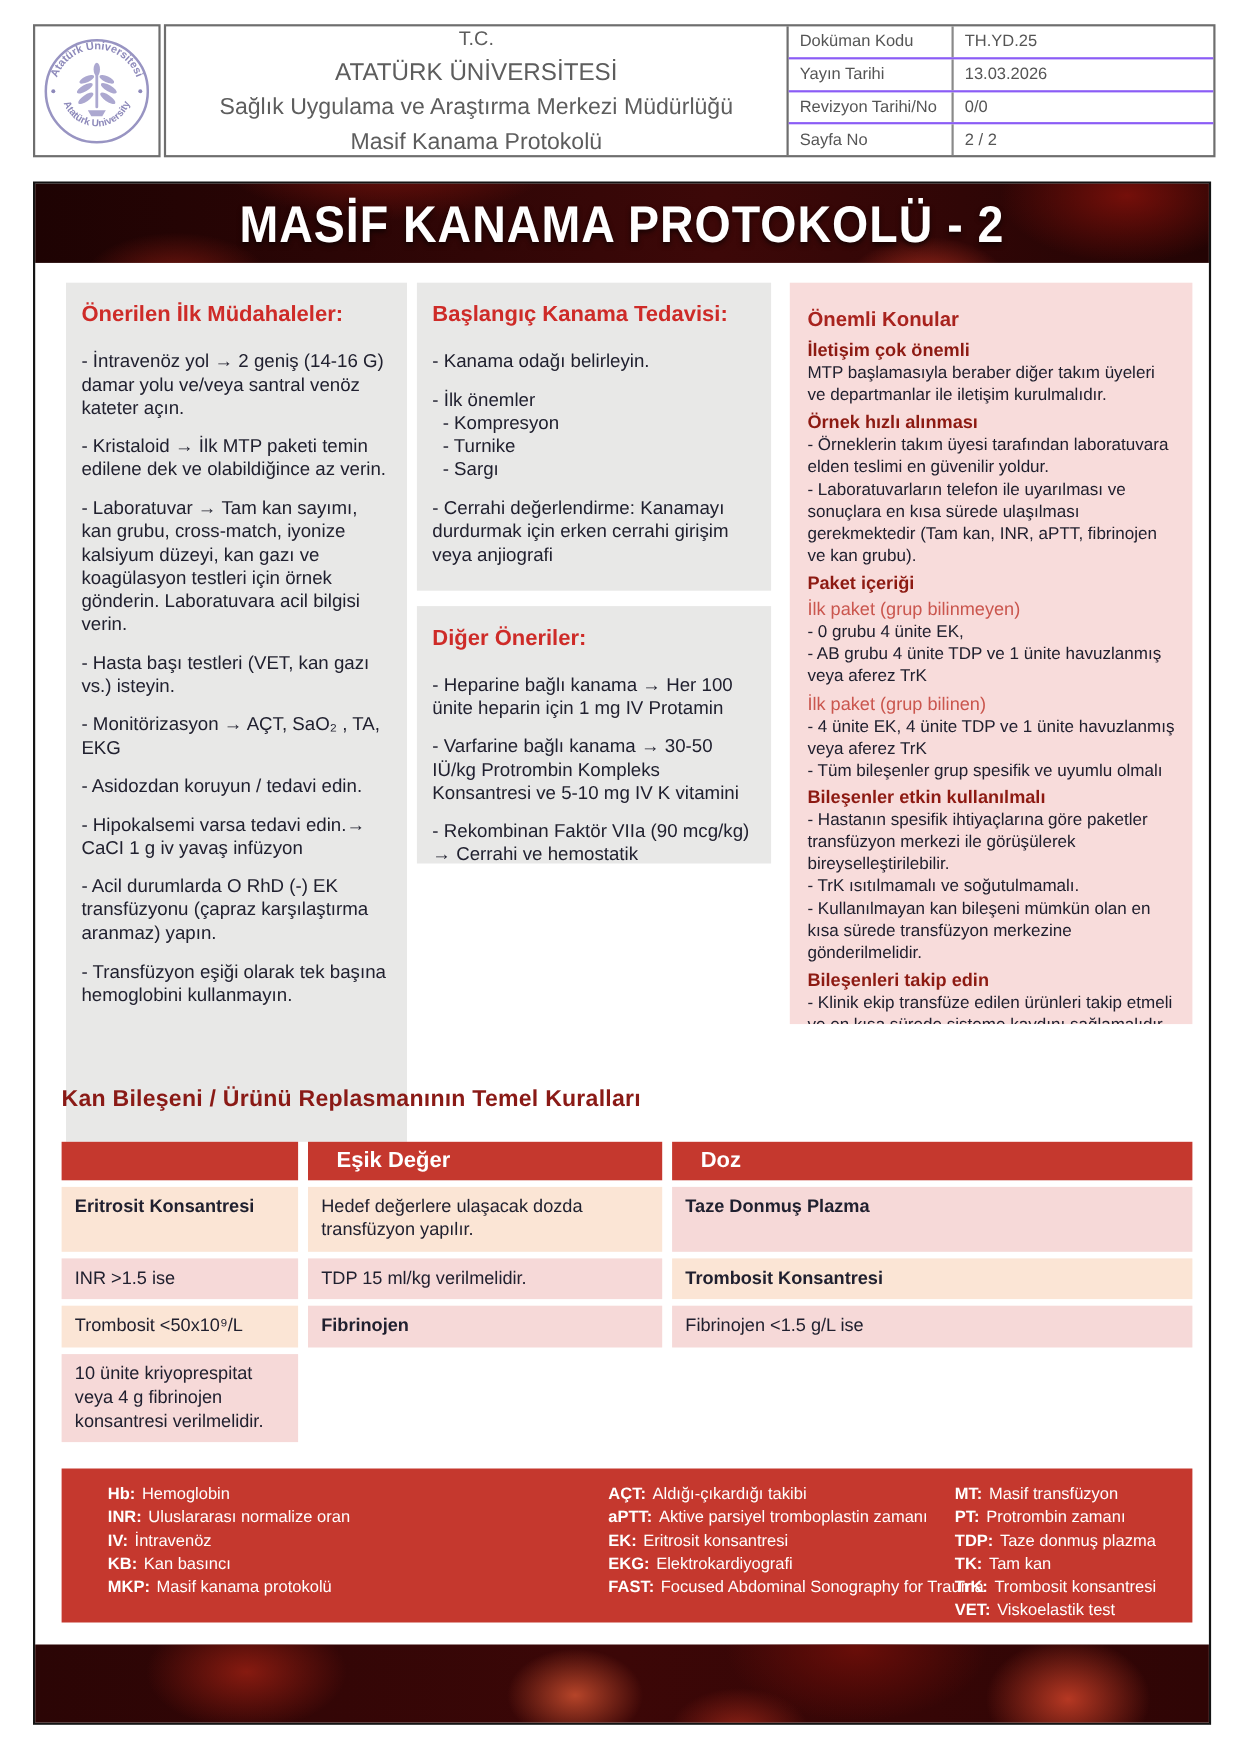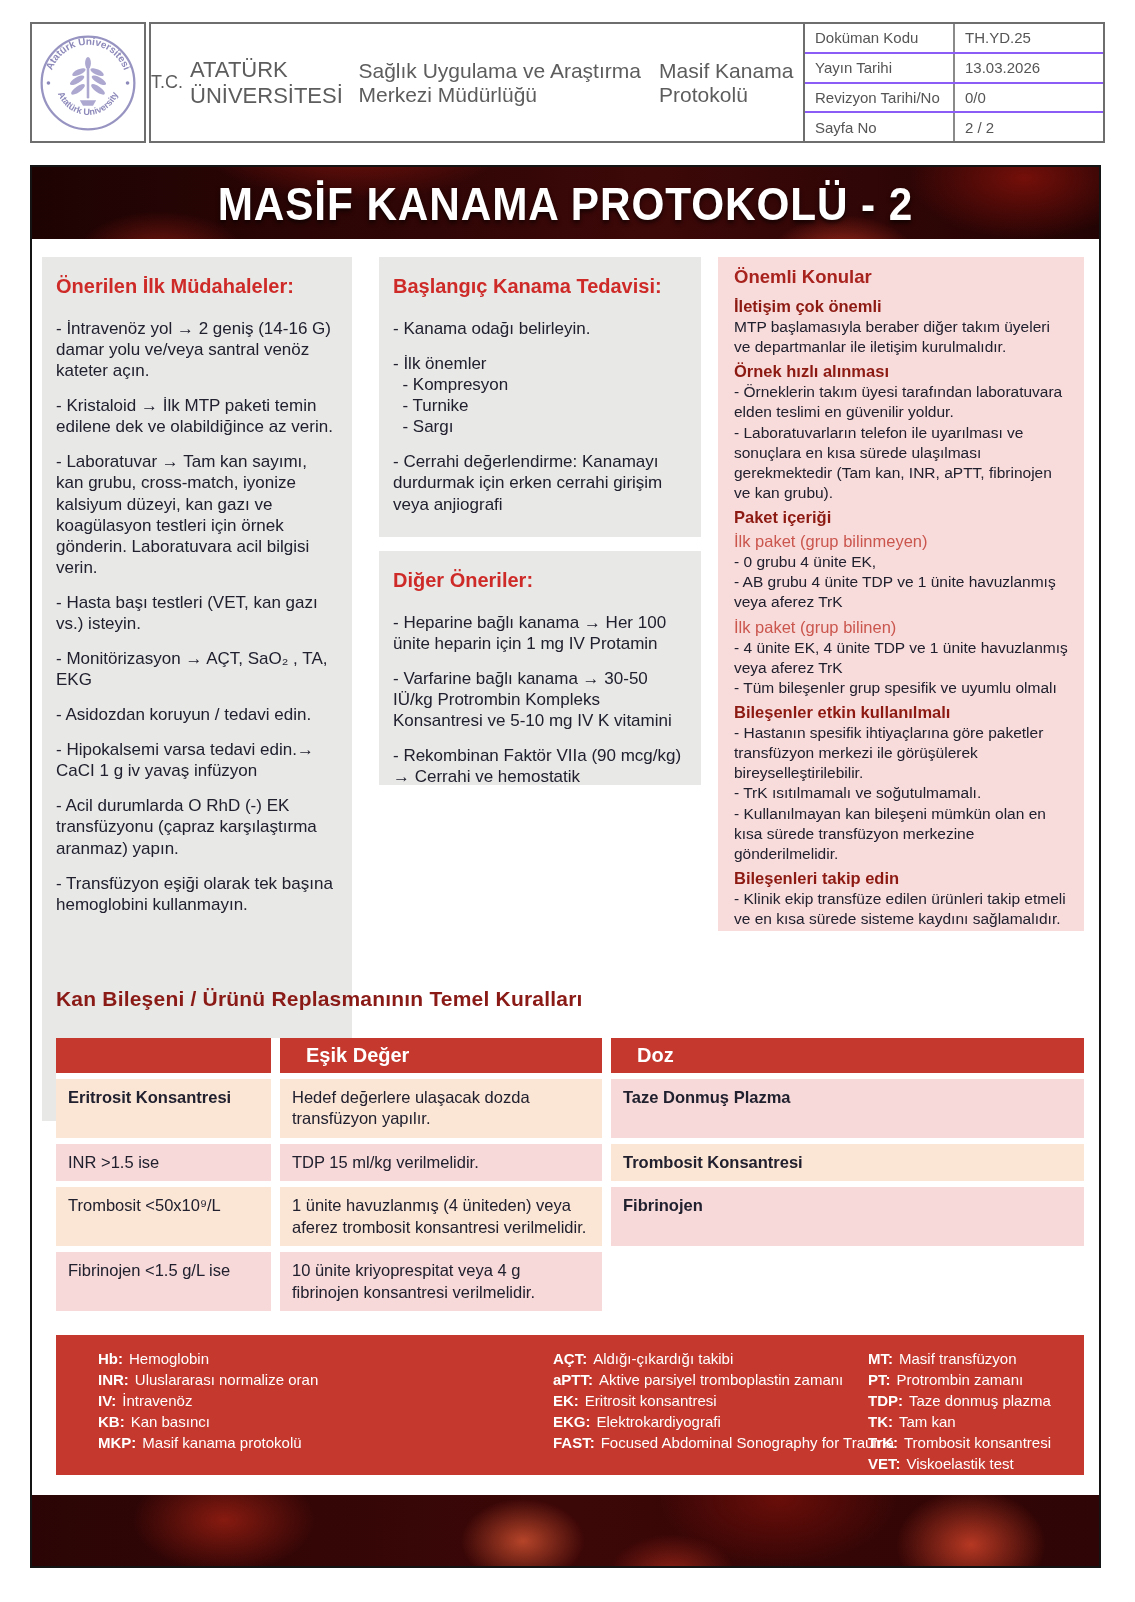--- a/index.html
+++ b/index.html
@@ -5,21 +5,21 @@
   * { box-sizing: border-box; margin: 0; padding: 0; }
   html,body { background:#fff; }
   body { font-family:"Liberation Sans","DejaVu Sans",sans-serif; }
   .page { position:relative; width:1135px; height:1602px; background:#fff; overflow:hidden; }
 
   
   .doc-header { position:absolute; left:30px; top:22px; width:1075px; height:121px; display:flex; }
   .logo-box { width:116px; height:121px; border:2px solid #6e6e6e; background:#fff;
               display:flex; align-items:center; justify-content:center; }
   .head-box { flex:1; margin-left:3px; border:2px solid #6e6e6e; display:flex; }
-  .head-title { width:652px; display:flex; flex-direction:row; justify-content:center;
+  .head-title { width:564px; display:flex; flex-direction:column; justify-content:center;
                 align-items:center; color:#5d5d5d; text-align:left; gap:7px; }
   .ht0 { font-size:18px; } .ht1 { font-size:22px; } .ht2,.ht3 { font-size:21px; }
   .info { flex:1; border-left:2px solid #6e6e6e; display:flex; flex-direction:column; color:#555; }
   .info-row { flex:1; display:grid; grid-template-columns:150px 1fr; border-bottom:2px solid #8b5cf6; }
   .info-row:last-child { border-bottom:none; }
   .info-row > div { display:flex; align-items:center; padding-left:10px; font-size:15px; }
   .info-row .lab { border-right:2px solid #8a8a8a; }
 
   
   .poster { position:absolute; left:30px; top:165px; width:1071px; height:1403px;
@@ -33,24 +33,24 @@
       radial-gradient(230px 95px at 30% -45%, rgba(145,22,14,.85), rgba(145,22,14,0) 70%),
       radial-gradient(120px 60px at 12% 120%, rgba(170,35,22,.6), rgba(170,35,22,0) 70%),
       linear-gradient(90deg,#1e0303 0%, #310606 38%, #3d0808 58%, #230404 100%); }
   .banner span { display:inline-block; transform:scaleX(.9); font-size:47px; font-weight:700;
     color:#fff; letter-spacing:1px; text-shadow:0 3px 5px rgba(0,0,0,.6); white-space:nowrap; }
 
   
   .box { position:absolute; overflow:hidden; padding:16px 14px; }
   .gray { background:#e8e8e7; }
   .pinkbox { background:#f8dcdb; }
-  .col-left { left:10px; top:90px; width:310px; height:864px; }
+  .col-left { left:28px; top:90px; width:310px; height:864px; }
   .col-m1  { left:347px; top:90px;  width:322px; height:280px; }
   .col-m2  { left:347px; top:384px; width:322px; height:234px; }
-  .col-right { left:686px; top:90px; width:366px; height:674px; padding:7px 16px; }
+  .col-right { left:686px; top:90px; width:366px; height:674px; padding:20px 16px; }
 
   .box h3 { font-size:20px; color:#ce2b28; margin:2px 0 20px; }
   .box p  { font-size:17px; line-height:1.24; color:#20202f; margin:0 0 14px; white-space:pre-line; }
 
   .col-right h3 { font-size:18.5px; color:#a8231e; margin:2px 0 9px; }
   .col-right h4 { font-size:16.5px; margin:5px 0 1px; }
   .col-right h4.bold  { color:#8d1a12; font-weight:700; }
   .col-right h4.light { color:#ca564e; font-weight:400; }
   .col-right p { font-size:15.5px; line-height:1.3; margin:0; }
 
@@ -214,21 +214,20 @@
 
       <div class="tc name peach">Eritrosit Konsantresi</div>
       <div class="tc peach">Hedef değerlere ulaşacak dozda transfüzyon yapılır.</div>
 
       <div class="tc name pinkrow">Taze Donmuş Plazma</div>
       <div class="tc pinkrow">INR &gt;1.5 ise</div>
       <div class="tc pinkrow">TDP 15 ml/kg verilmelidir.</div>
 
       <div class="tc name peach">Trombosit Konsantresi</div>
       <div class="tc peach">Trombosit &lt;50x10⁹/L</div>
-      <div class="tc peach">1 ünite havuzlanmış (4 üniteden) veya aferez trombosit konsantresi verilmelidir.</div>
 
       <div class="tc name pinkrow">Fibrinojen</div>
       <div class="tc pinkrow">Fibrinojen &lt;1.5 g/L ise</div>
       <div class="tc pinkrow">10 ünite kriyoprespitat veya 4 g fibrinojen konsantresi verilmelidir.</div>
     </div>
 
     <div class="legend">
       <div class="lcol">
         <div class="entry"><span class="abbr">Hb:</span><span>Hemoglobin</span></div>
         <div class="entry"><span class="abbr">INR:</span><span>Uluslararası normalize oran</span></div>

